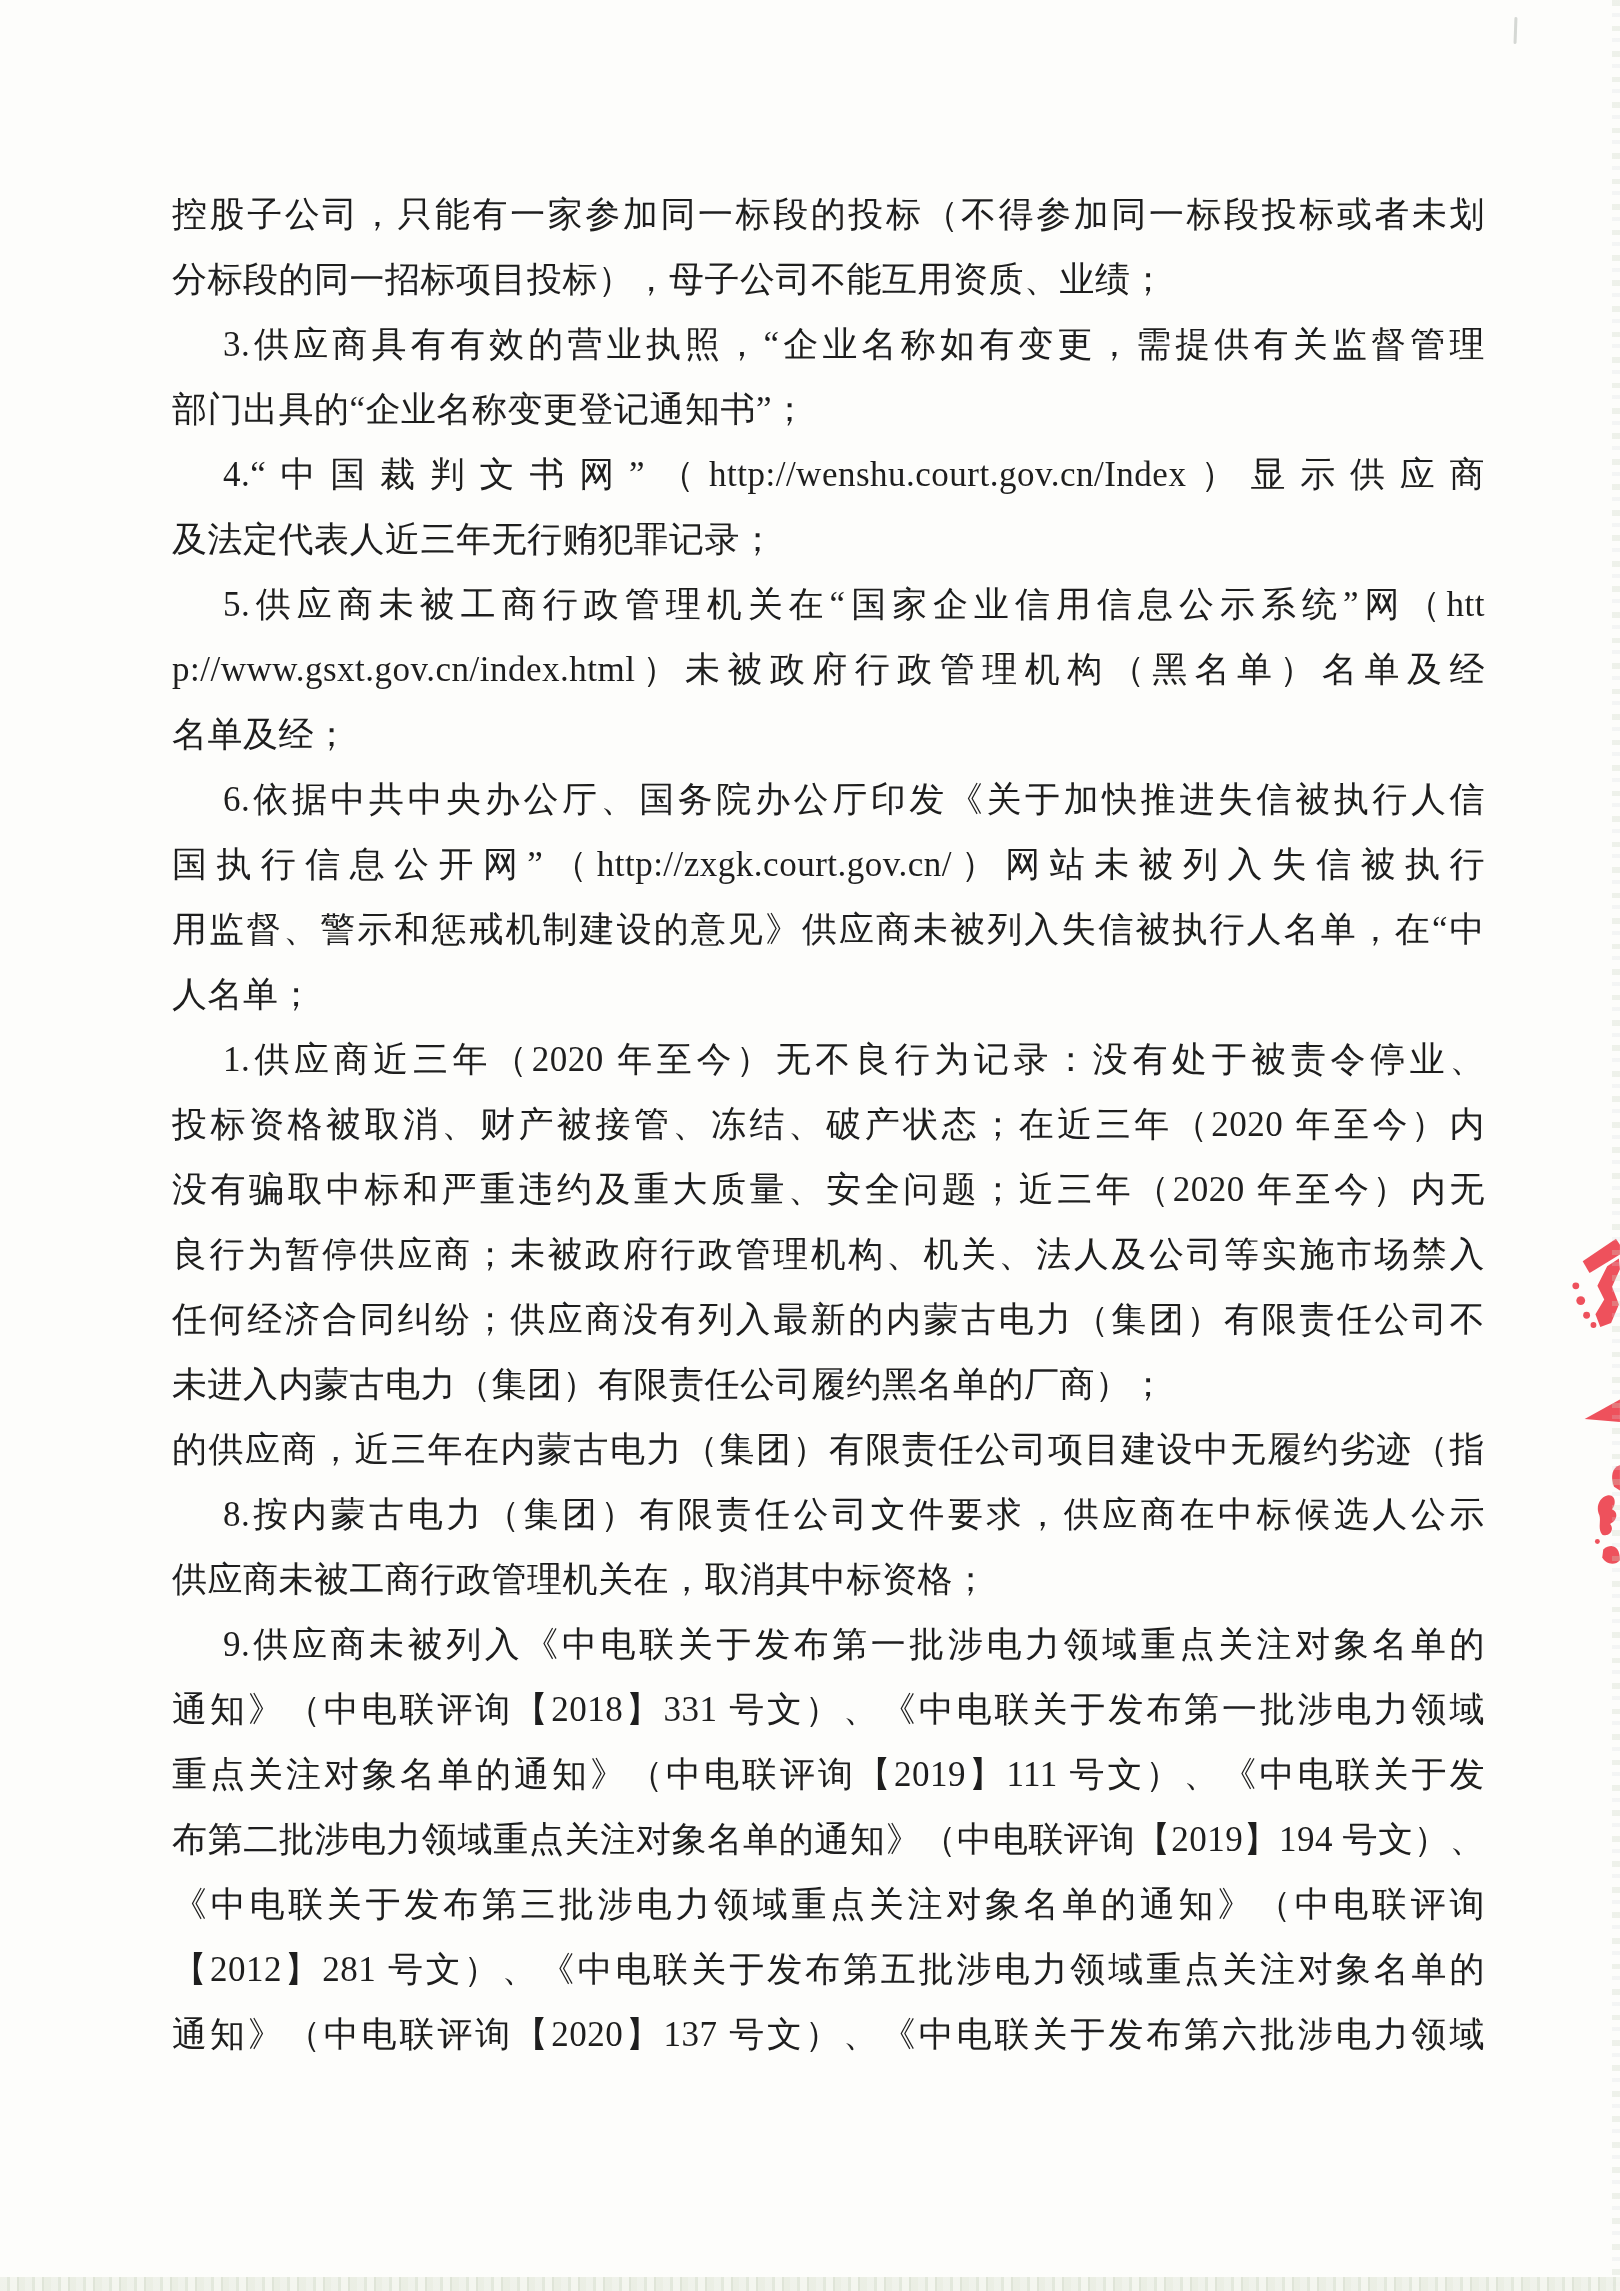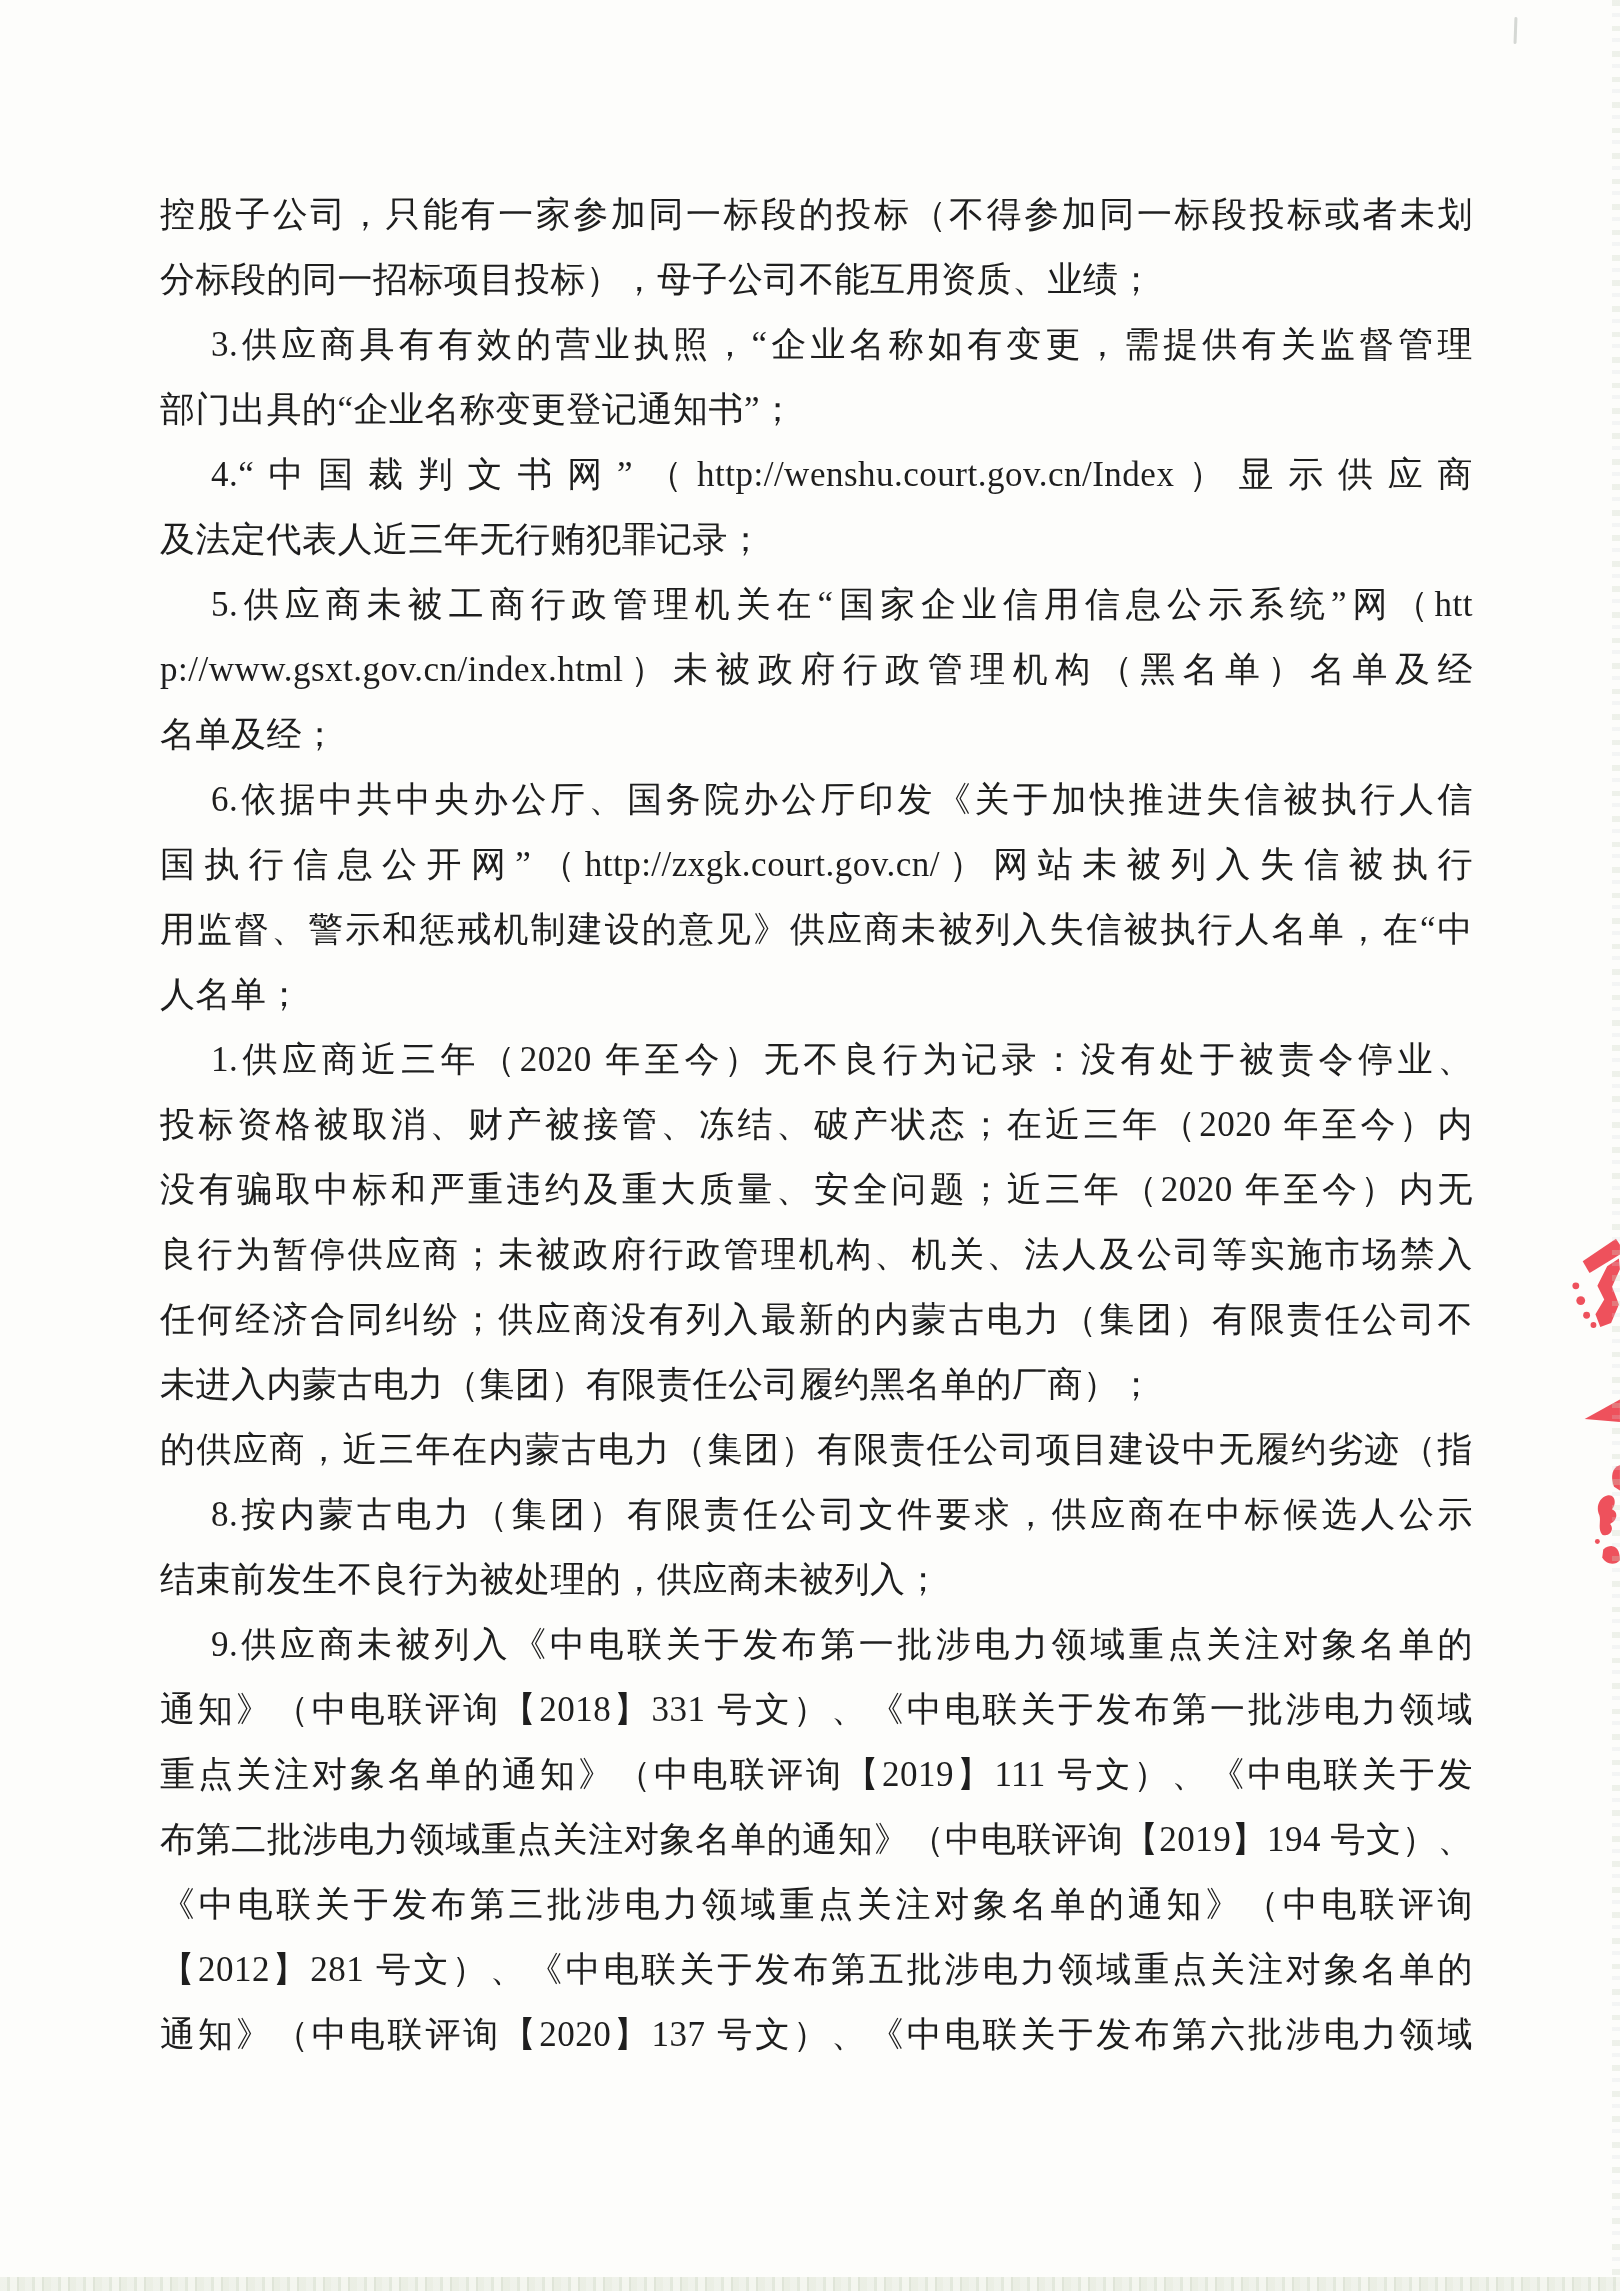--- a/index.html
+++ b/index.html
@@ -10,21 +10,21 @@
   .page {
     position: relative;
     width: 1620px;
     height: 2292px;
     background: #fdfdfb;
     overflow: hidden;
     font-family: "Liberation Serif", "DejaVu Serif", serif;
   }
   .textblock {
     position: absolute;
-    left: 160px;
+    left: 172px;
     top: 182px;
     width: 1313px;
     color: #1e1e1e;
   }
   .line {
     height: 65px;
     line-height: 65px;
     font-size: 35px;
     white-space: nowrap;
     letter-spacing: 0.5px;
@@ -109,21 +109,21 @@
       <div class="line just">用监督、警示和惩戒机制建设的意见》供应商未被列入失信被执行人名单，在“中</div>
       <div class="line">人名单；</div>
       <div class="line indent just">1.供应商近三年（2020 年至今）无不良行为记录：没有处于被责令停业、</div>
       <div class="line just">投标资格被取消、财产被接管、冻结、破产状态；在近三年（2020 年至今）内</div>
       <div class="line just">没有骗取中标和严重违约及重大质量、安全问题；近三年（2020 年至今）内无</div>
       <div class="line just">良行为暂停供应商；未被政府行政管理机构、机关、法人及公司等实施市场禁入</div>
       <div class="line just">任何经济合同纠纷；供应商没有列入最新的内蒙古电力（集团）有限责任公司不</div>
       <div class="line">未进入内蒙古电力（集团）有限责任公司履约黑名单的厂商）；</div>
       <div class="line just">的供应商，近三年在内蒙古电力（集团）有限责任公司项目建设中无履约劣迹（指</div>
       <div class="line indent just">8.按内蒙古电力（集团）有限责任公司文件要求，供应商在中标候选人公示</div>
-      <div class="line">结束前发生不良行为被处理的，供应商未被列入；</div>
+      <div class="line">供应商未被工商行政管理机关在，取消其中标资格；</div>
       <div class="line indent just">9.供应商未被列入《中电联关于发布第一批涉电力领域重点关注对象名单的</div>
       <div class="line just">通知》（中电联评询【2018】331 号文）、《中电联关于发布第一批涉电力领域</div>
       <div class="line just">重点关注对象名单的通知》（中电联评询【2019】111 号文）、《中电联关于发</div>
       <div class="line just">布第二批涉电力领域重点关注对象名单的通知》（中电联评询【2019】194 号文）、</div>
       <div class="line just">《中电联关于发布第三批涉电力领域重点关注对象名单的通知》（中电联评询</div>
       <div class="line just">【2012】281 号文）、《中电联关于发布第五批涉电力领域重点关注对象名单的</div>
       <div class="line just">通知》（中电联评询【2020】137 号文）、《中电联关于发布第六批涉电力领域</div>
     </div>
 
   <svg class="seal-svg" viewBox="0 0 58 345" xmlns="http://www.w3.org/2000/svg">

